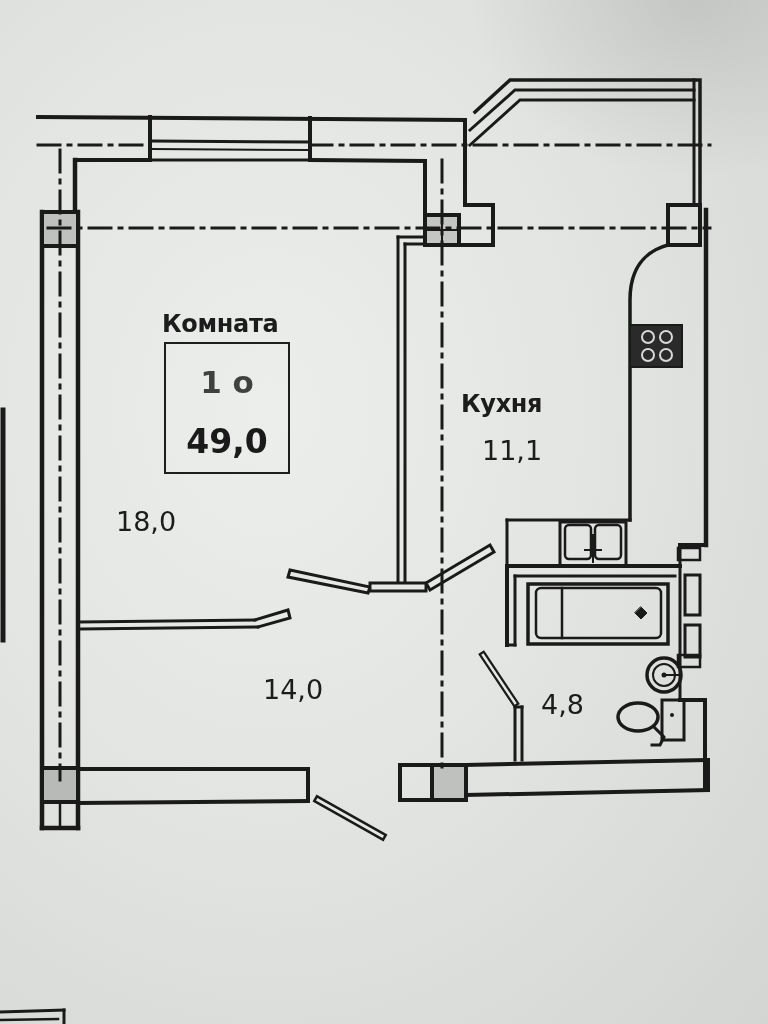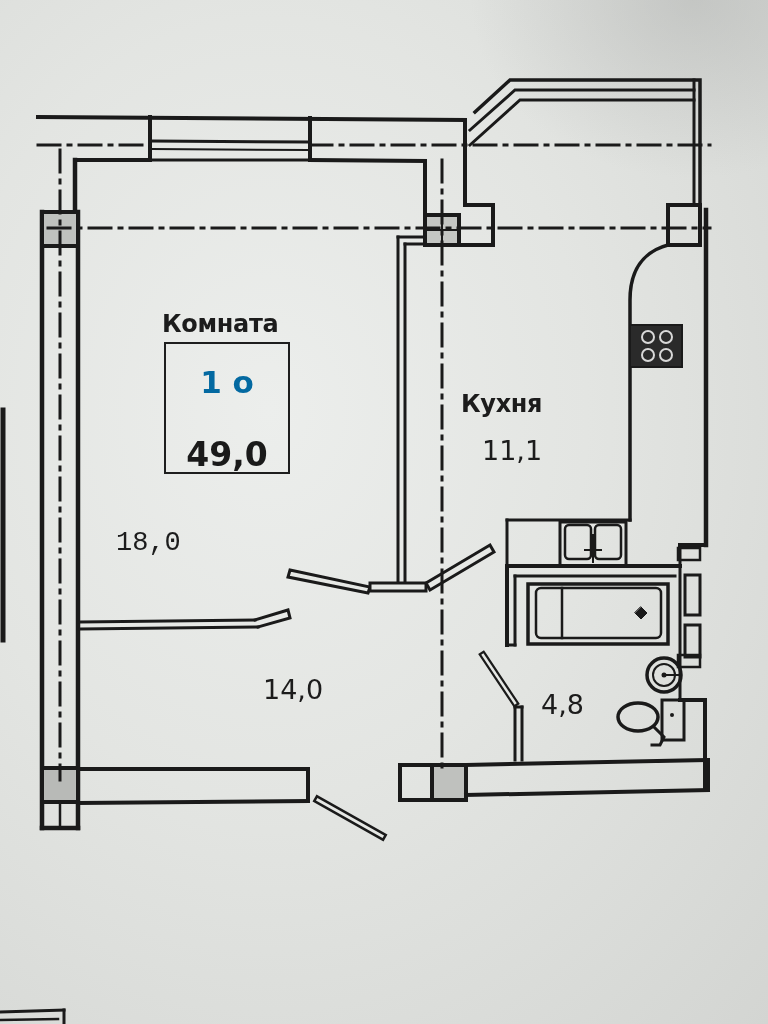--- a/index.html
+++ b/index.html
@@ -41,27 +41,27 @@
       position: absolute;
       left: 164px; top: 342px;
       width: 126px; height: 132px;
       border: 2.5px solid #1e1e1e;
       box-sizing: border-box;
     }
     .summary-rooms {
       position: absolute; left: 0; right: 0; top: 20px;
       text-align: center;
       font-family: "DejaVu Sans", sans-serif;
-      font-weight: bold; font-size: 31px; color: #0369a1;
+      font-weight: bold; font-size: 31px; color: #404040;
     }
     .summary-total {
       position: absolute; left: 0; right: 0; top: 78px;
       text-align: center;
       font-family: "DejaVu Sans", sans-serif;
-      font-weight: bold; font-size: 33px; color: #1a1a1a; margin-top: 13px;
+      font-weight: bold; font-size: 33px; color: #1a1a1a;
     }
   </style>
 </head>
 <body>
 
 <div class="paper"></div>
 <div class="shade"></div>
 
 <svg class="plan" viewBox="0 0 768 1024" xmlns="http://www.w3.org/2000/svg">
   <g fill="none" stroke="#1a1a1a" stroke-linecap="square">
@@ -243,17 +243,17 @@
     </g>
   </g>
 </svg>
 
 <div class="label room-name" style="left:162px; top:312px;">Комната</div>
 <div class="summary-box">
   <div class="summary-rooms">1 о</div>
   <div class="summary-total">49,0</div>
 </div>
 
-<div class="label area" style="left:116px; top:530px;font-family:Liberation Mono, monospace;">18,0</div>
+<div class="label area" style="left:116px; top:508px;">18,0</div>
 <div class="label area" style="left:263px; top:676px;">14,0</div>
 <div class="label room-name" style="left:461px; top:392px;">Кухня</div>
 <div class="label area" style="left:482px; top:437px;">11,1</div>
 <div class="label area" style="left:541px; top:691px;">4,8</div>
 
 </body></html>

